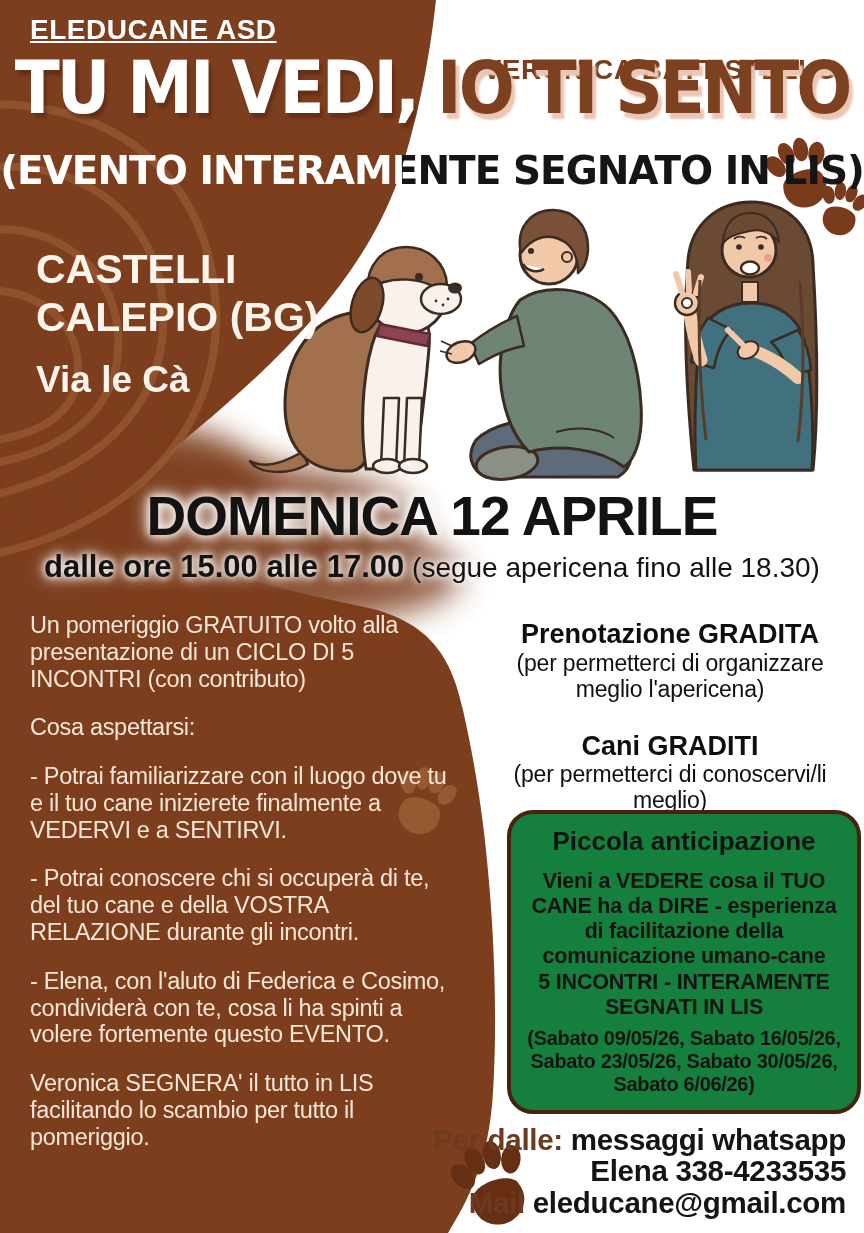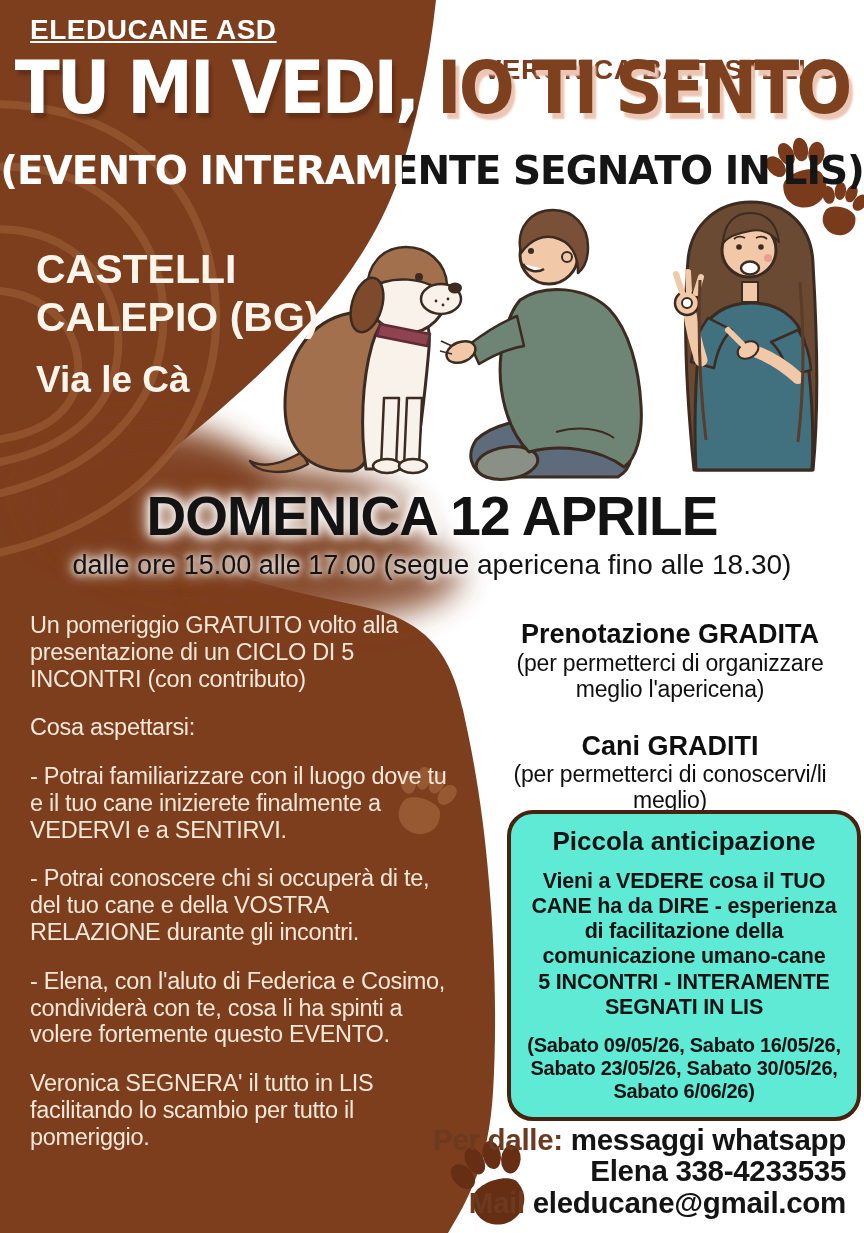--- a/index.html
+++ b/index.html
@@ -29,38 +29,38 @@
 
   .location{left:36px;top:246px;color:#fdf5ec;}
   .location .loc-big{font-size:41px;font-weight:800;line-height:1.16;}
   .location .loc-street{font-size:37px;font-weight:700;margin-top:18px;}
 
   .domenica{left:0;right:0;top:484px;text-align:center;font-size:55px;font-weight:800;
     letter-spacing:-1px;color:#131313;white-space:nowrap;
     text-shadow:0 0 8px #fff,0 0 14px #fff,0 0 20px rgba(255,255,255,.9);}
   .timeline{left:0;right:0;top:549px;text-align:center;white-space:nowrap;color:#131313;
     text-shadow:0 0 6px #fff,0 0 12px #fff,0 0 18px rgba(255,255,255,.9);}
-  .timeline .time-bold{font-size:27px;font-weight:400;}
+  .timeline .time-bold{font-size:31px;font-weight:700;}
   .timeline .time-note{font-size:28px;font-weight:500;}
 
   .leftcol{left:30px;top:612px;width:432px;color:#f6e7d8;font-size:23.5px;font-weight:500;
     line-height:1.14;letter-spacing:-.3px;}
   .leftcol p{margin:0 0 22px 0;}
 
   .rightcol{right:20px;top:620px;width:348px;text-align:center;color:#0f0f0f;}
   .rc-title{font-size:27px;font-weight:800;line-height:1.1;}
   .rc-note{font-size:23px;font-weight:500;line-height:1.13;letter-spacing:-.2px;margin-bottom:30px;}
 
   .box{position:absolute;z-index:2;left:507px;top:810px;width:318px;
-    background:#5eead4;border:4px solid #47230f;border-radius:26px;
+    background:#15803d;border:4px solid #47230f;border-radius:26px;
     padding:12px 14px 14px 14px;text-align:center;color:#131313;}
   .box-title{font-size:26px;font-weight:800;margin-bottom:12px;}
   .box-body{font-size:21.5px;font-weight:600;line-height:1.17;letter-spacing:-.2px;}
   .box-meet{font-size:21.5px;font-weight:800;line-height:1.17;letter-spacing:-.2px;}
-  .box-dates{font-size:20px;font-weight:700;line-height:1.16;margin-top:14px;letter-spacing:-.3px;}
+  .box-dates{font-size:20px;font-weight:700;line-height:1.16;margin-top:7px;letter-spacing:-.3px;}
 
   .contact{right:18px;top:1124px;width:450px;text-align:right;
     font-size:29.5px;font-weight:800;line-height:1.06;color:#141414;letter-spacing:-.3px;}
   .contact .row{display:block;}
   .bb{color:#6b3a1f;}
   .b{font-weight:800;}
 </style>
 </head>
 <body>
 

